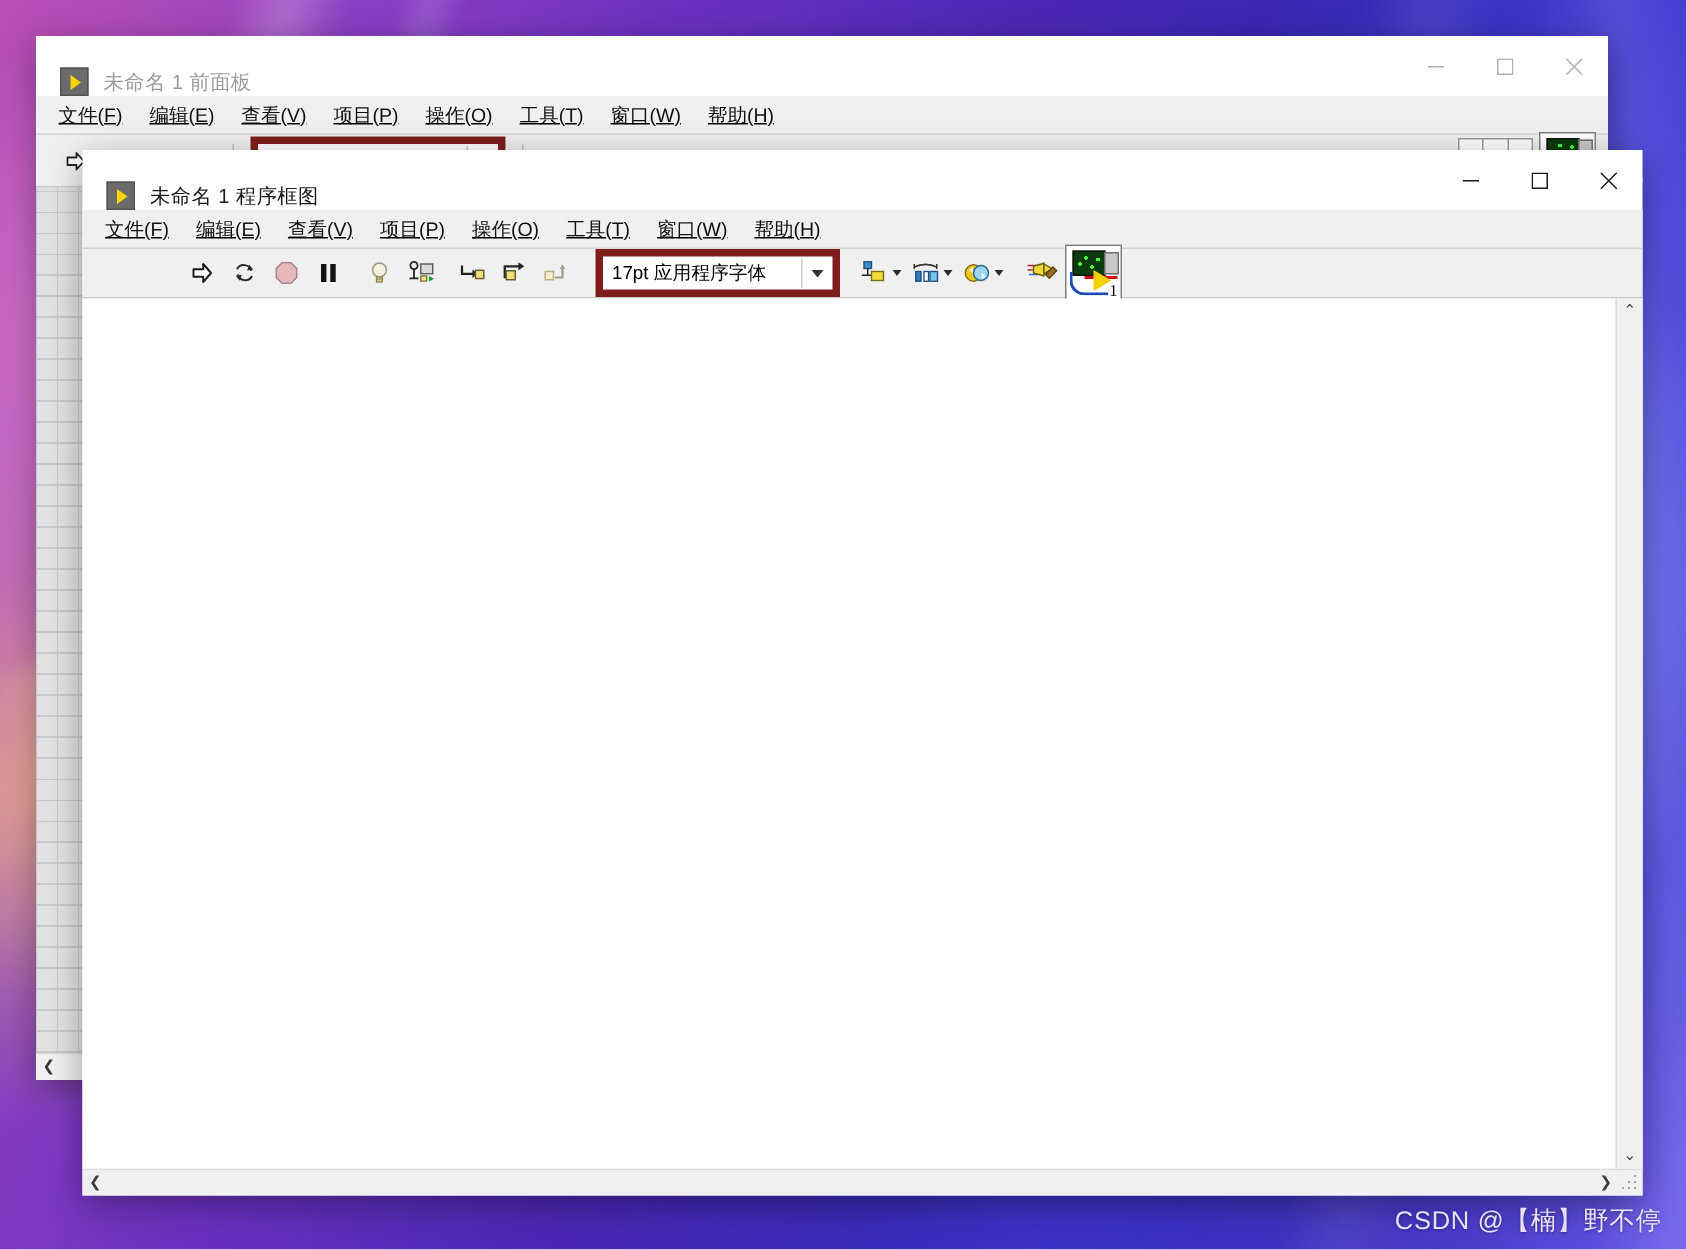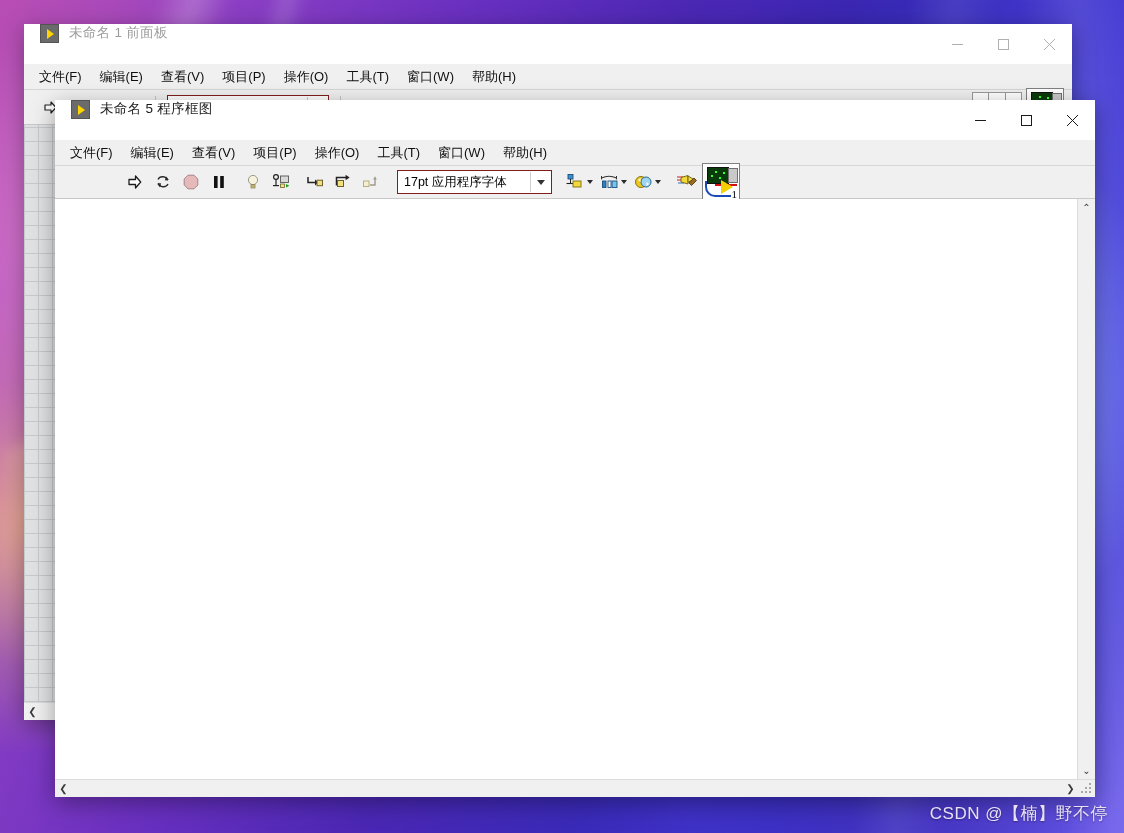--- a/index.html
+++ b/index.html
@@ -42,21 +42,21 @@
     position: absolute;
     background: #ffffff;
     box-shadow: 0 6px 22px rgba(0,0,0,0.35);
     display: flex;
     flex-direction: column;
   }
   .titlebar {
     height: 40px;
     background: #ffffff;
     display: flex;
-    align-items: flex-start;
+    align-items: flex-end;
     flex: none;
     user-select: none;
     border-radius: 20px;
   }
   .titlebar .vi-badge {
     width: 17px; height: 17px;
     margin-left: 16px;
     margin-right: 10px;
     background: #6b6b6b;
     border: 1px solid #545454;
@@ -90,20 +90,21 @@
   
   .menubar {
     height: 25px;
     background: #f0f0f0;
     border-bottom: 1px solid #d6d6d6;
     display: flex;
     align-items: center;
     padding-left: 6px;
     flex: none;
     user-select: none;
+    text-decoration: underline;
   }
   .menuitem {
     font-size: 13px;
     color: #101010;
     padding: 3px 9px;
     white-space: nowrap;
     line-height: 16px;
   }
 
   
@@ -120,21 +121,21 @@
   .tb-btn {
     width: 26px; height: 26px;
     display: flex; align-items: center; justify-content: center;
     flex: none;
     border: 1px solid transparent;
   }
   .tb-sep { width: 1px; height: 22px; background: #c4c4c4; margin: 0 7px; flex: none; }
 
   .font-combo {
     width: 153px; height: 22px;
-    border: 1px solid #7f1d1d;
+    border: 5px solid #7f1d1d;
     background: #ffffff;
     display: flex; align-items: center;
     flex: none;
     margin: 0 4px;
   }
   .font-combo .label {
     flex: 1;
     font-size: 12.5px;
     color: #000;
     padding-left: 6px;
@@ -475,21 +476,21 @@
     </div>
   </div>
 </div>
 
 <div class="window active" id="win-block-diagram" style="left:55px; top:100px; width:1040px; height:697px;">
 
   <div class="titlebar">
     <span class="vi-badge">
         <span class="tri"></span>
       </span>
-    <span class="title-text">未命名 5 程序框图</span>
+    <span class="title-text">未命名 1 程序框图</span>
     <span class="spacer"></span>
     <div class="winbtns">
       <div class="winbtn">
         <svg width="11" height="11" viewBox="0 0 11 11">
             <line class="gl" x1="0" y1="5.5" x2="11" y2="5.5"></line>
           </svg>
       </div>
       <div class="winbtn">
         <svg width="11" height="11" viewBox="0 0 11 11">
             <rect class="gl" x="0.5" y="0.5" width="10" height="10"></rect>

